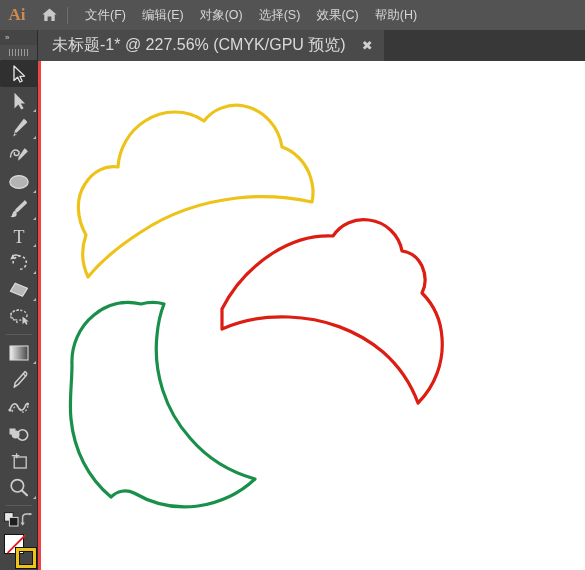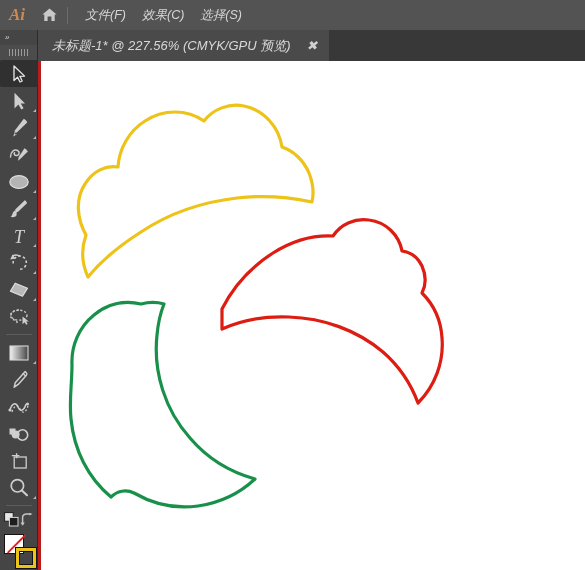--- a/index.html
+++ b/index.html
@@ -11,22 +11,21 @@
     width: 585px;
     height: 570px;
     overflow: hidden;
     font-family: "Liberation Sans", sans-serif;
     -webkit-font-smoothing: antialiased;
   }
   #app {
     position: relative;
     width: 486px;
     height: 570px;
-    background: #b91c1c;
-    font-style: italic;
+    background: #ef4444;
   }
 
   
   #menubar {
     position: absolute;
     left: 0; top: 0;
     width: 585px; height: 30px;
     background: #535353;
     display: flex;
     align-items: center;
@@ -76,21 +75,21 @@
     left: 38px; top: 0;
     height: 31px;
     background: #4a4a4a;
     display: flex;
     align-items: center;
     padding: 0 0 0 14px;
     box-sizing: border-box;
   }
   #tab-title {
     color: #d9d9d9;
-    font-size: 13px;
+    font-size: 16px;
     white-space: nowrap;
   }
   #tab-close {
     color: #cfcfcf;
     font-size: 13px;
     margin: 0 11px 0 16px;
     line-height: 1;
     cursor: pointer;
   }
 
@@ -227,22 +226,25 @@
 
   <div id="menubar">
     <div id="ai-logo" style="color: rgb(205, 138, 82);">Ai</div>
     <div id="home-btn">
       <svg width="17" height="16" viewBox="0 0 17 16">
         <path d="M8.5 1.6 L1.4 7.4 L3.3 7.4 L3.3 14 L6.6 14 L6.6 9.6 L10.4 9.6 L10.4 14 L13.7 14 L13.7 7.4 L15.6 7.4 Z" fill="#c9c9c9"></path>
       </svg>
     </div>
     <div class="menu-divider"></div>
     <div class="menu-item">文件(F)</div>
+    <div class="menu-item">编辑(E)</div>
+    <div class="menu-item">对象(O)</div>
+    <div class="menu-item">选择(S)</div>
     <div class="menu-item">效果(C)</div>
-    <div class="menu-item">选择(S)</div>
+    <div class="menu-item">帮助(H)</div>
   </div>
 
   <div id="tabbar">
     <div id="tab-doc">
       <span id="tab-title">未标题-1* @ 227.56% (CMYK/GPU 预览)</span>
       <span id="tab-close">✖</span>
     </div>
   </div>
 
   <div id="toolbar">

